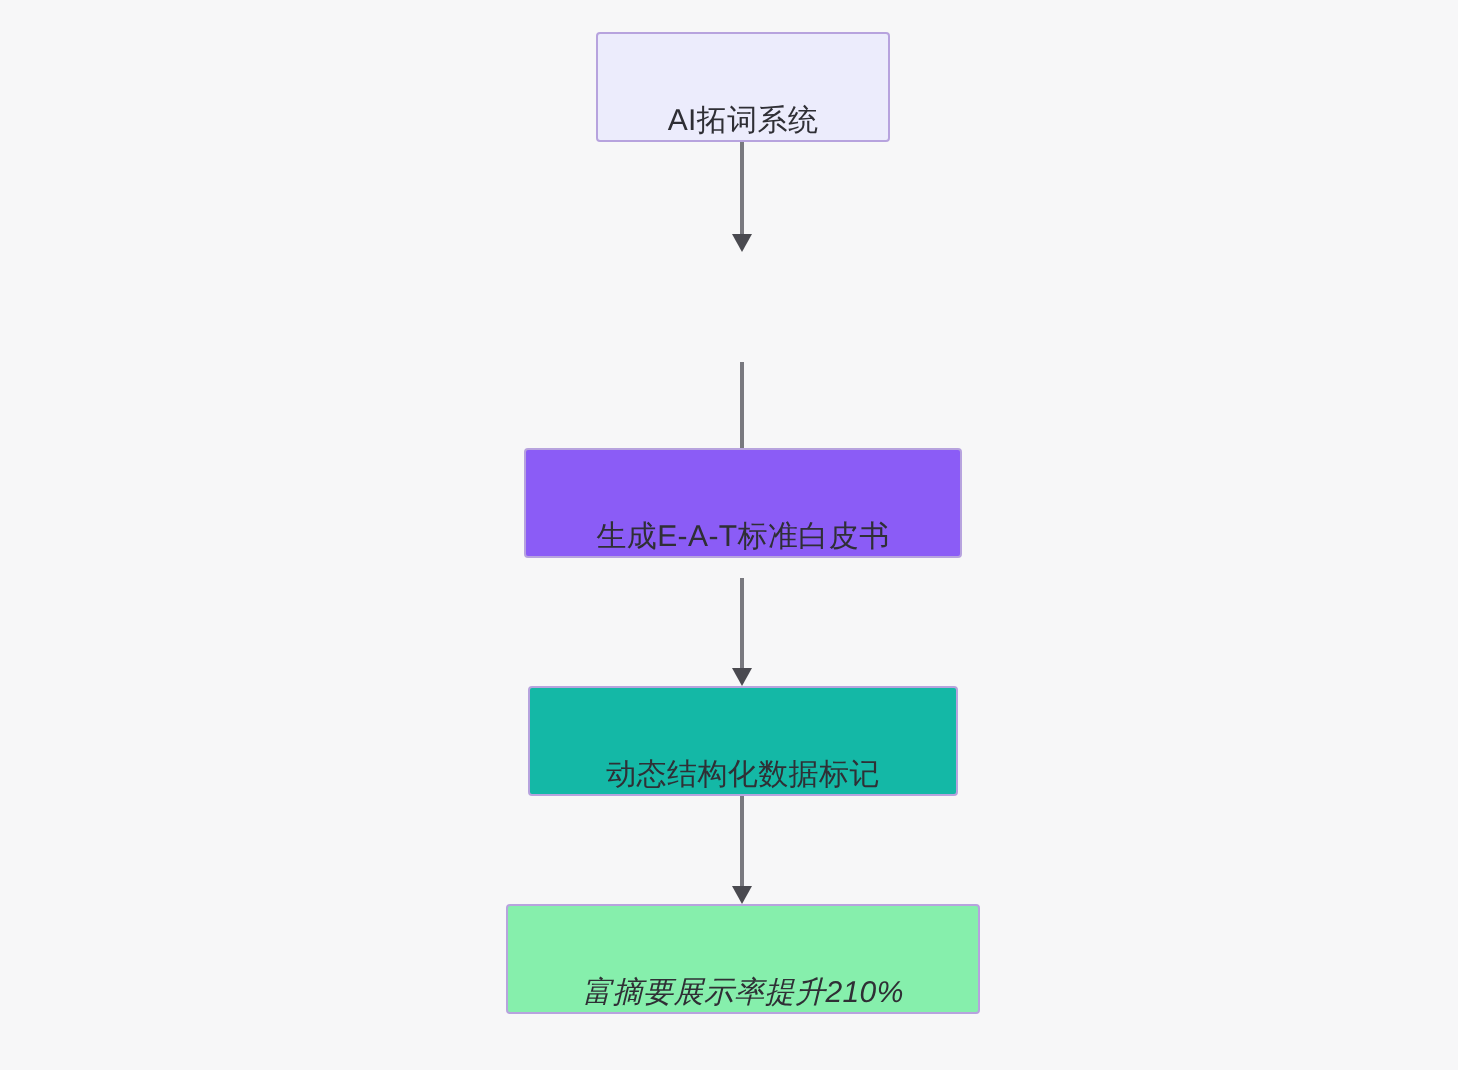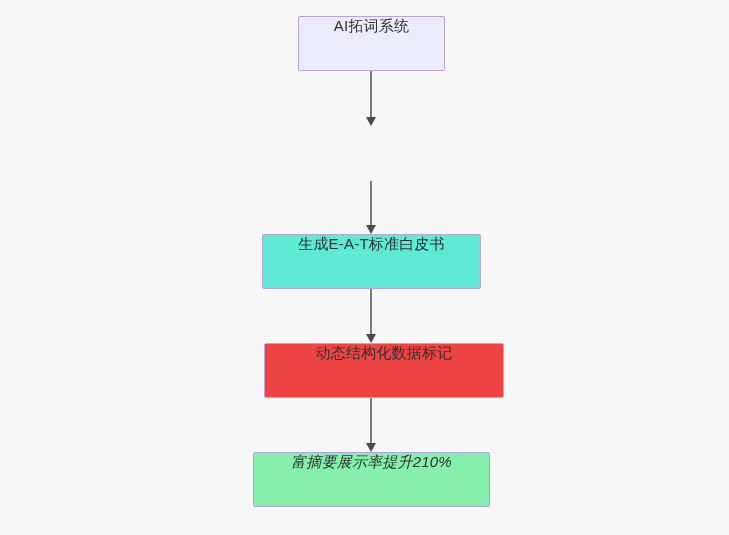--- a/index.html
+++ b/index.html
@@ -20,21 +20,21 @@
     height: 535px;
   }
 
   .node {
     position: absolute;
     box-sizing: border-box;
     background: #ececfc;
     border: 1.6px solid #b7a3de;
     border-radius: 2px;
     display: flex;
-    align-items: flex-start;
+    align-items: flex-end;
     justify-content: center;
     color: #2f2f35;
     font-size: 15px;
     line-height: 1.2;
     letter-spacing: 0.2px;
     white-space: nowrap;
   }
 
   .node-label {
     display: block;
@@ -74,30 +74,30 @@
     <div class="stem" style="background: rgb(121, 121, 127);"></div>
     <div class="head" style="border-top-color: rgb(74, 74, 80);"></div>
   </div>
 
 
   <div class="connector" id="e2" style="left: 364px; top: 181px; height: 53px;">
     <div class="stem" style="background: rgb(121, 121, 127);"></div>
     <div class="head" style="border-top-color: rgb(74, 74, 80);"></div>
   </div>
 
-  <div class="node" id="n3" style="left: 262px; top: 234px; width: 219px; height: 55px; background: #5eead4; border-color: rgb(183, 163, 222); color: rgb(47, 47, 53);">
+  <div class="node" id="n3" style="left: 262px; top: 224px; width: 219px; height: 55px; background: #8b5cf6; border-color: rgb(183, 163, 222); color: rgb(47, 47, 53);">
     <span class="node-label">生成E-A-T标准白皮书</span>
   </div>
 
   <div class="connector" id="e3" style="left: 364px; top: 289px; height: 54px;">
     <div class="stem" style="background: rgb(121, 121, 127);"></div>
     <div class="head" style="border-top-color: rgb(74, 74, 80);"></div>
   </div>
 
-  <div class="node" id="n4" style="left: 264px; top: 343px; width: 240px; height: 55px; background: #ef4444; border-color: rgb(183, 163, 222); color: rgb(47, 47, 53);">
+  <div class="node" id="n4" style="left: 264px; top: 343px; width: 215px; height: 55px; background: #14b8a6; border-color: rgb(183, 163, 222); color: rgb(47, 47, 53);">
     <span class="node-label">动态结构化数据标记</span>
   </div>
 
   <div class="connector" id="e4" style="left: 364px; top: 398px; height: 54px;">
     <div class="stem" style="background: rgb(121, 121, 127);"></div>
     <div class="head" style="border-top-color: rgb(74, 74, 80);"></div>
   </div>
 
   <div class="node" id="n5" style="left: 253px; top: 452px; width: 237px; height: 55px; background: #86efac; border-color: rgb(183, 163, 222); color: rgb(47, 47, 53); font-style: italic;">
     <span class="node-label">富摘要展示率提升210%</span>

